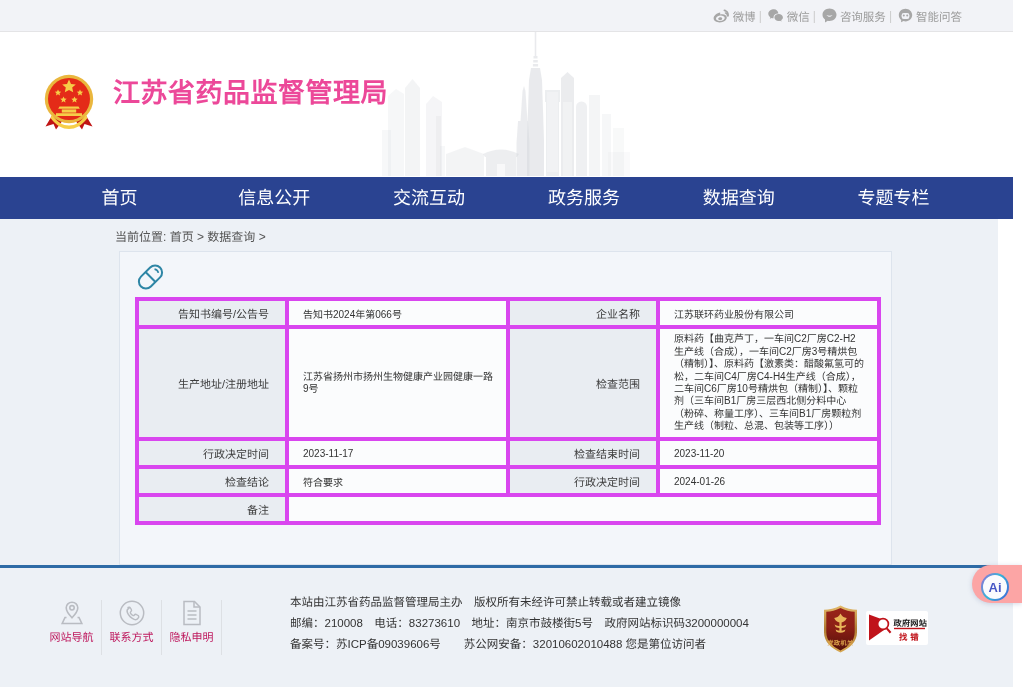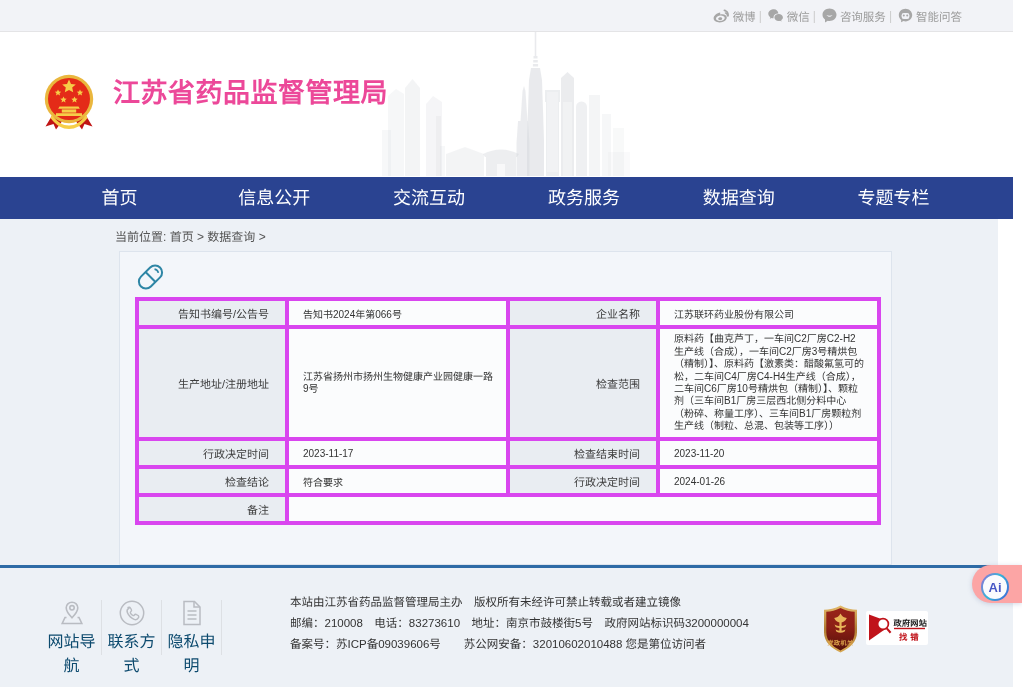--- a/index.html
+++ b/index.html
@@ -29,21 +29,21 @@
 .card{position:absolute;left:119px;top:32px;width:771px;height:312px;background:#f3f6fa;border:1px solid #dde4ed;}
 .pill{position:absolute;left:17px;top:11px;}
 table.t{position:absolute;left:15px;top:45px;border-collapse:collapse;table-layout:fixed;width:742px;}
 table.t td{border:4px solid #d946ef;padding:0;}
 table.t td.lb{background:#e9edf2;color:#3d3d3d;font-weight:500;font-size:11px;text-align:right;padding-right:16px;}
 table.t td.vl{background:#fbfcfd;color:#333;font-size:10px;text-align:left;padding-left:14px;padding-right:22px;}
 table.t td.vl.big{line-height:12.4px;padding-top:2px;padding-bottom:2px;padding-right:12px;}
 
 .footer{position:absolute;left:0;top:565px;width:1013px;height:122px;background:#edf1f6;border-top:3px solid #2e6ba6;box-sizing:border-box;}
 .fitems{position:absolute;left:42px;top:32px;display:flex;}
-.fitem{width:59px;text-align:center;color:#0c4a6e;font-size:16px;position:relative;}
+.fitem{width:59px;text-align:center;color:#be185d;font-size:11px;position:relative;}
 .fitem .ic{height:26px;margin-bottom:2px;display:flex;justify-content:center;align-items:center;}
 .fsep{width:1px;background:#dde0e4;margin:0 0;height:55px;}
 .ftext{position:absolute;left:290px;top:24px;width:521px;text-align:left;font-size:11.5px;color:#333;line-height:21px;}
 .badges{position:absolute;left:823px;top:37px;display:flex;align-items:flex-start;}
 .aifloat{position:absolute;left:972px;top:565px;width:50px;height:38px;background:#fca5a5;border-radius:19px 0 0 19px;box-shadow:0 1px 5px rgba(100,120,160,.28);z-index:60;}
 .aicirc{position:absolute;left:9px;top:8px;width:24px;height:24px;border-radius:50%;
  background:linear-gradient(#fafbfd,#fafbfd) padding-box,linear-gradient(120deg,#9a6ad8,#37b6d8 45%,#3f62d8) border-box;
  border:2px solid transparent;display:flex;align-items:center;justify-content:center;
  font-weight:bold;font-size:13px;color:#4656c5;}
 </style>

